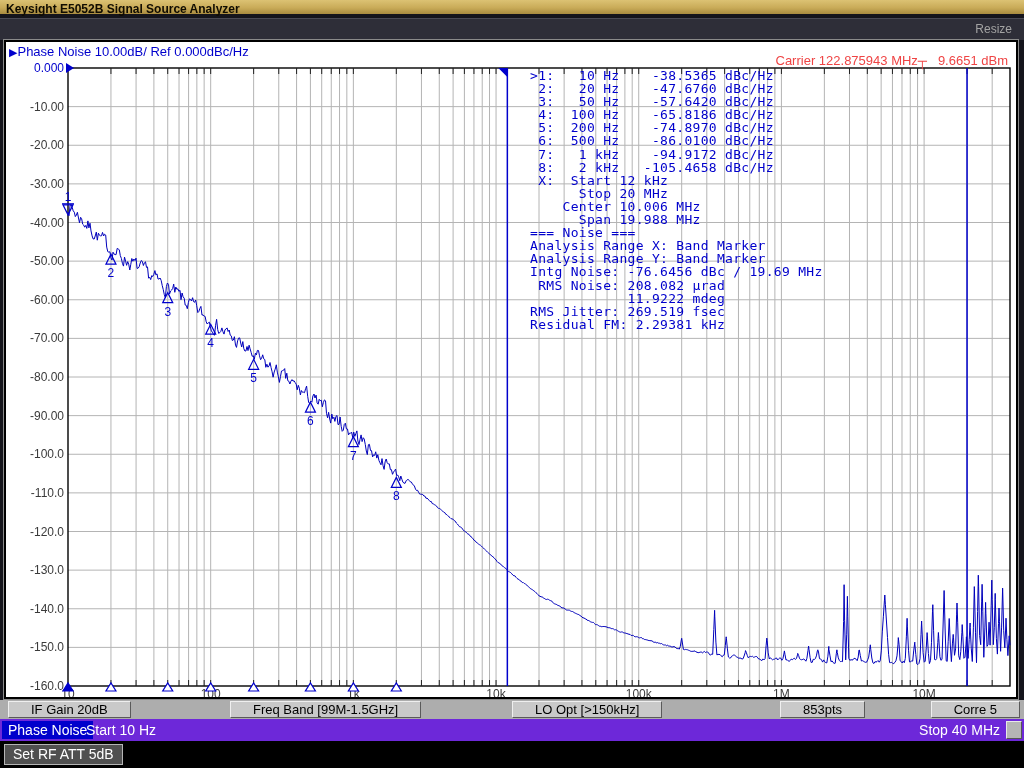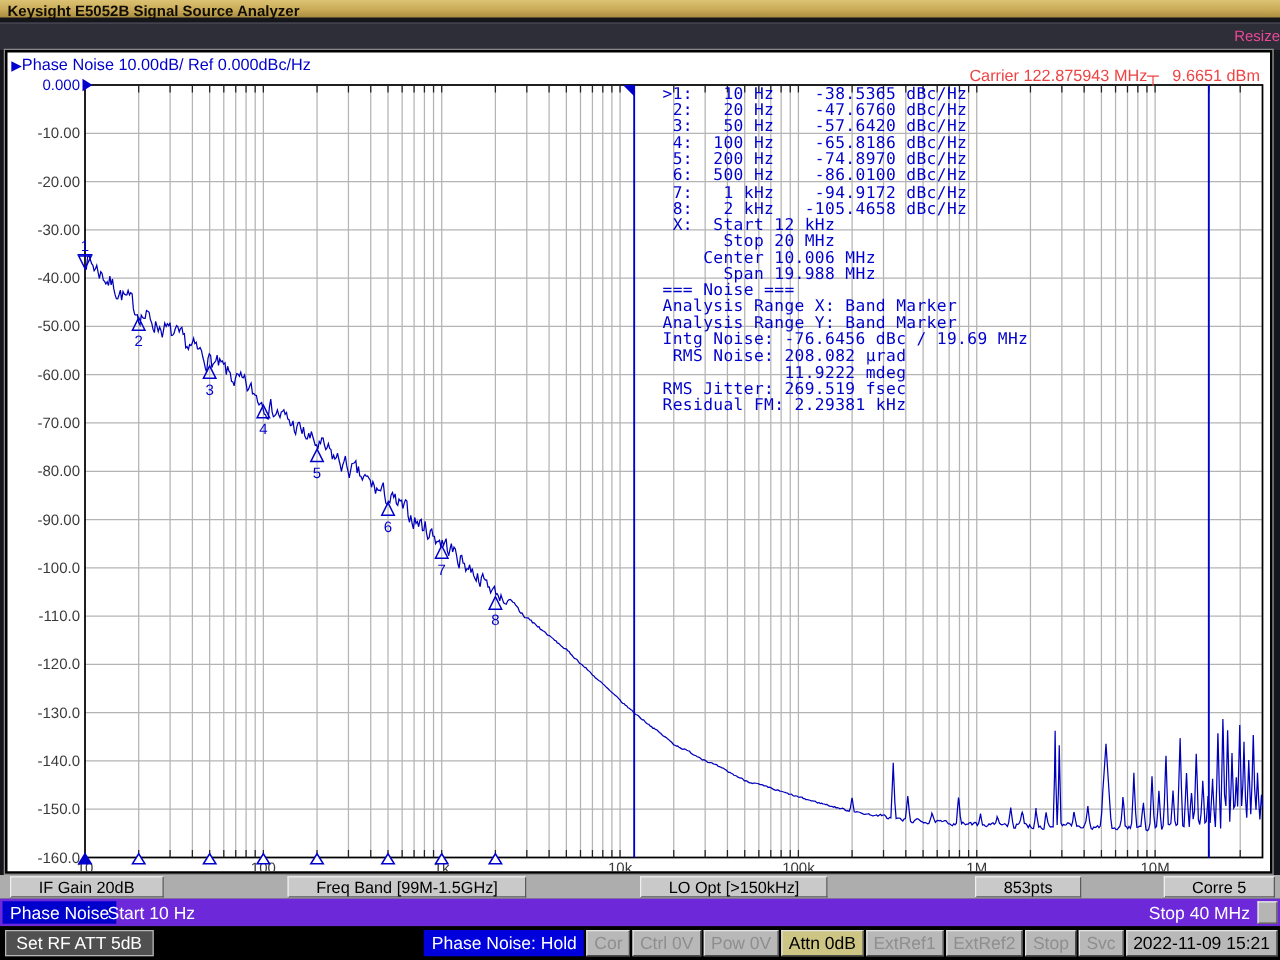--- a/index.html
+++ b/index.html
@@ -3,21 +3,21 @@
 <meta charset="utf-8">
 <style>
   * { margin:0; padding:0; box-sizing:border-box; }
   html,body { width:1024px; height:768px; overflow:hidden; background:#15151c;
               font-family:"Liberation Sans", sans-serif; }
   .titlebar { position:absolute; left:0; top:0; width:1024px; height:14px;
     background:linear-gradient(180deg,#dcc273 0%,#c9ab58 55%,#a98c40 100%);
     color:#100c00; font-size:12px; font-weight:bold; line-height:18px; padding-left:6px; }
   .resizebar { position:absolute; left:0; top:18px; width:1024px; height:22px;
     background:#2e2e38; border-top:1px solid #4a4a55; }
-  .resizebar .resize { position:absolute; right:0; top:3px; color:#ec4899; font-size:12px; cursor:default; }
+  .resizebar .resize { position:absolute; right:12px; top:3px; color:#a3a3a3; font-size:12px; cursor:default; }
   .panel { position:absolute; left:4px; top:40px; width:1014px; height:659px;
     background:#ffffff; border:2px solid #000; box-shadow:0 0 0 1px #8a8a8a; }
   .panel-inner { position:relative; width:1010px; height:655px; }
   .trace-hdr { position:absolute; left:3px; top:2px; color:#0000cc; font-size:13px; white-space:pre; }
   .trace-hdr .tri { color:#0000cc; font-size:11px; }
   .carrier { position:absolute; right:8px; top:11px; color:#ef4444; font-size:13px; white-space:pre;text-align:right; }
   .marker-info { position:absolute; left:524px; top:27px; color:#0000cc;
     font-family:"DejaVu Sans Mono", monospace; font-size:13px; line-height:13.1px;
     letter-spacing:0.3px; white-space:pre; }
   svg text { font-family:"Liberation Sans", sans-serif; }
@@ -338,25 +338,13 @@
 
 <div class="measrow">
   <span class="mode">Phase Noise</span>
   <span class="start">Start 10 Hz</span>
   <span class="stop">Stop 40 MHz</span>
   <span class="grip"></span>
 </div>
 
 <div class="botrow">
   <span class="msg">Set RF ATT 5dB</span>
-  <div class="right" id="statusright">
-    <span class="hold">Phase Noise: Hold</span>
-  <span class="ind">Cor</span>
-      <span class="ind">Ctrl  0V</span>
-      <span class="ind">Pow  0V</span>
-      <span class="ind on">Attn 0dB</span>
-      <span class="ind">ExtRef1</span>
-      <span class="ind">ExtRef2</span>
-      <span class="ind">Stop</span>
-      <span class="ind">Svc</span>
-      <span class="ind date">2022-11-09 15:21</span>
-    </div>
 </div>
 
 </body></html>

